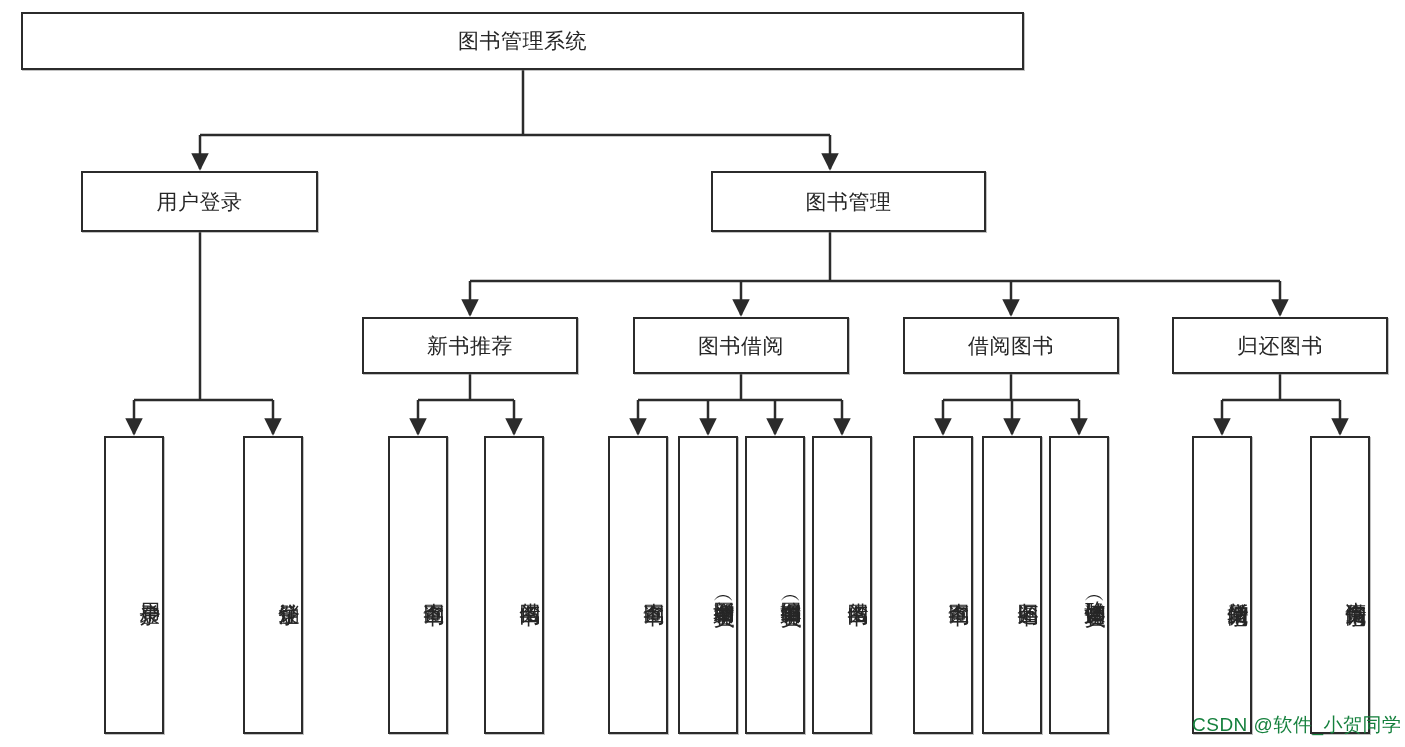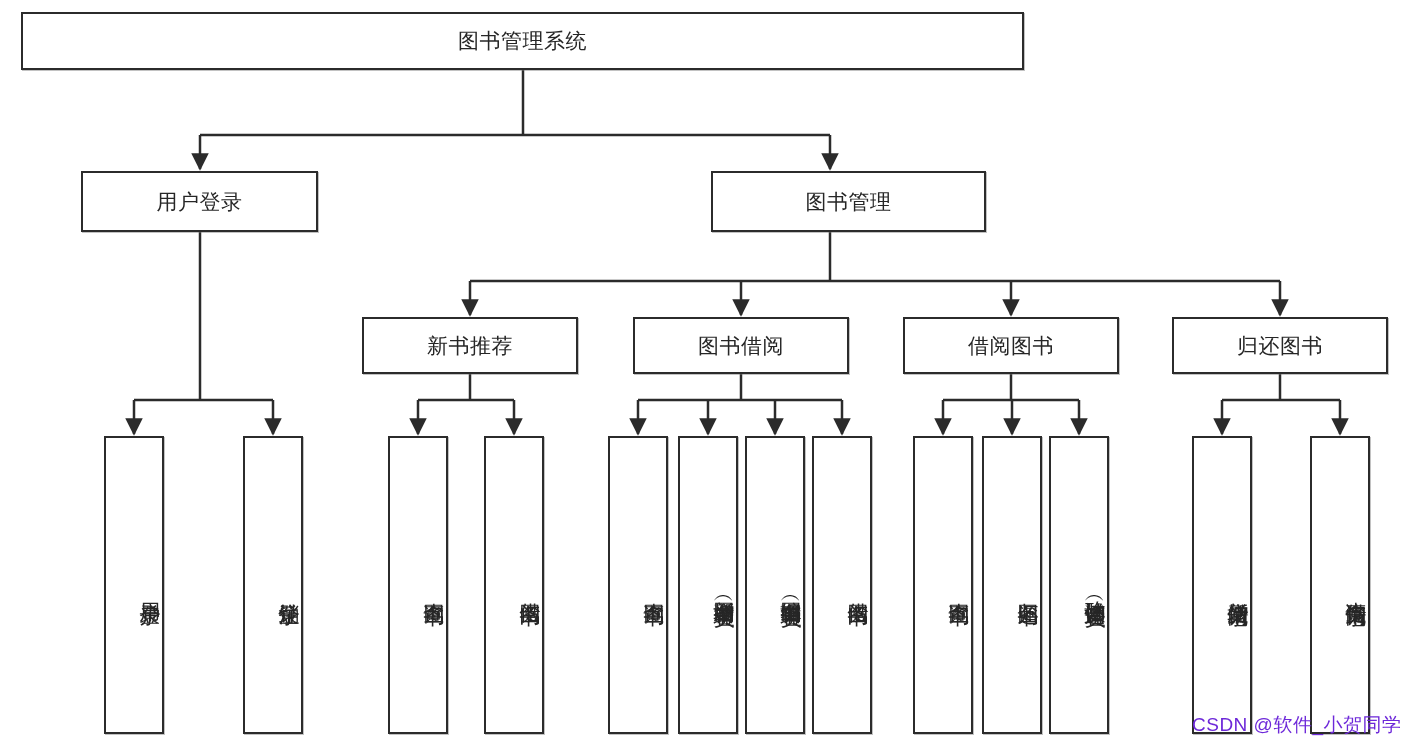--- a/index.html
+++ b/index.html
@@ -49,21 +49,21 @@
     letter-spacing: 1px;
     padding-top: 6px;
     align-items: flex-start;
     justify-content: center;
   }
   .node-label {
     display: block;
   }
   .watermark {
     position: absolute;
-    color: #6d28d9;
+    color: #15803d;
     font-size: 19px;
     letter-spacing: 0.5px;
     white-space: nowrap;
     user-select: none;
   }
 </style>
 </head>
 <body>
 
 <div id="canvas">

